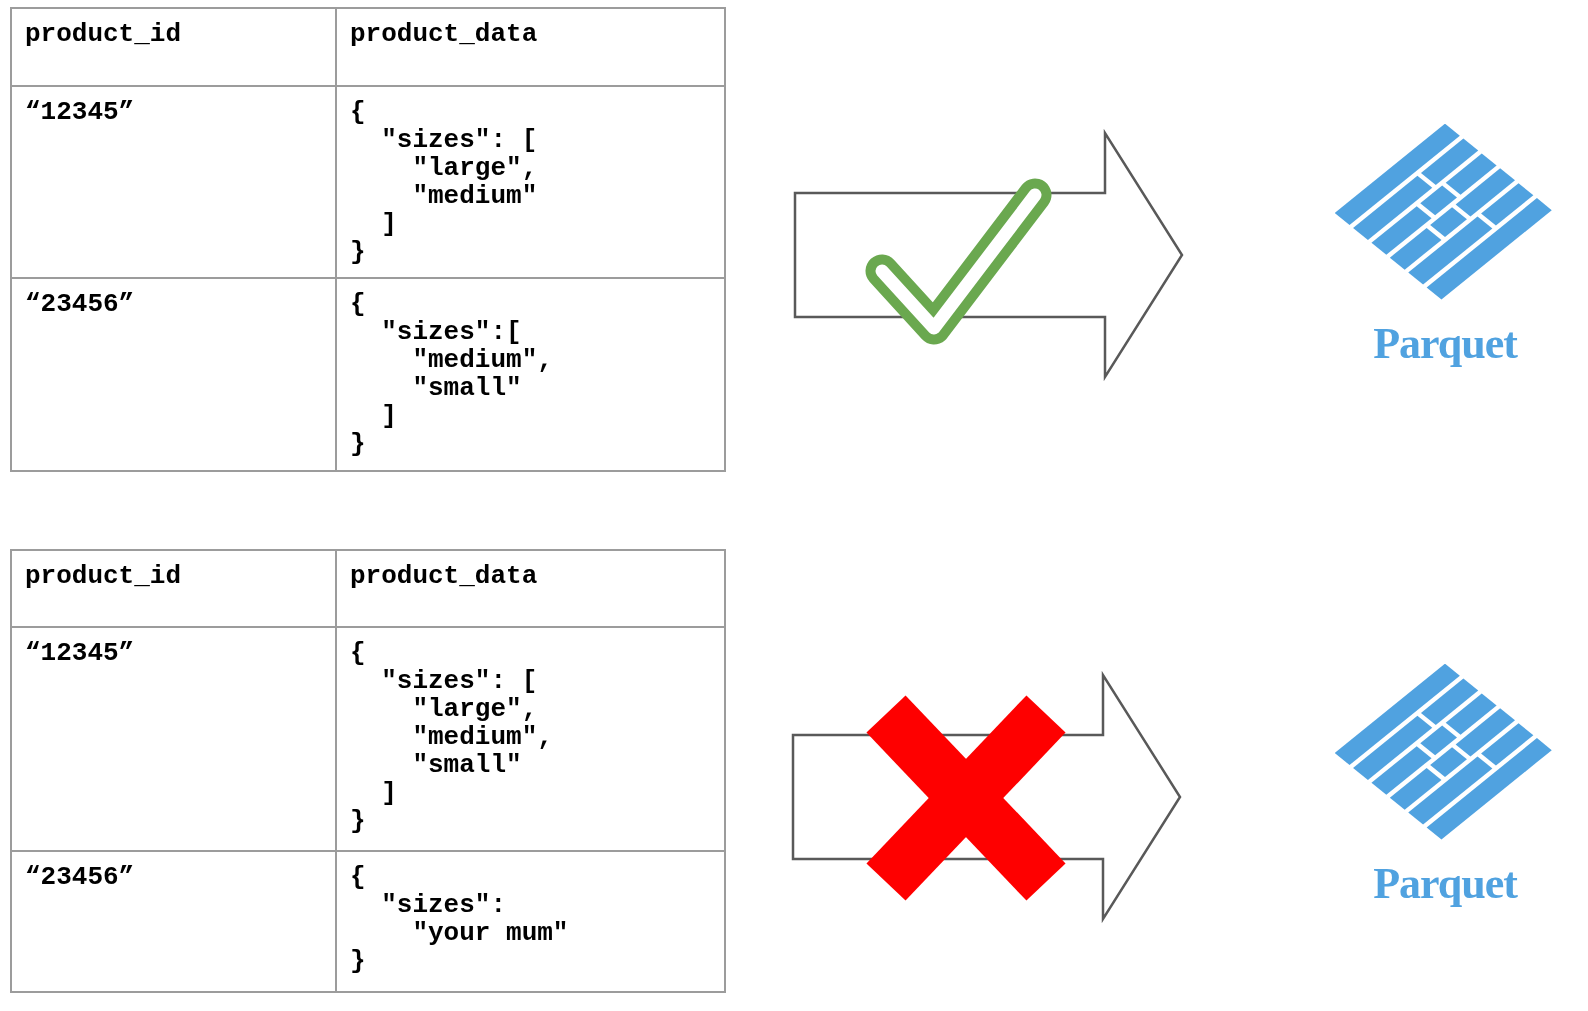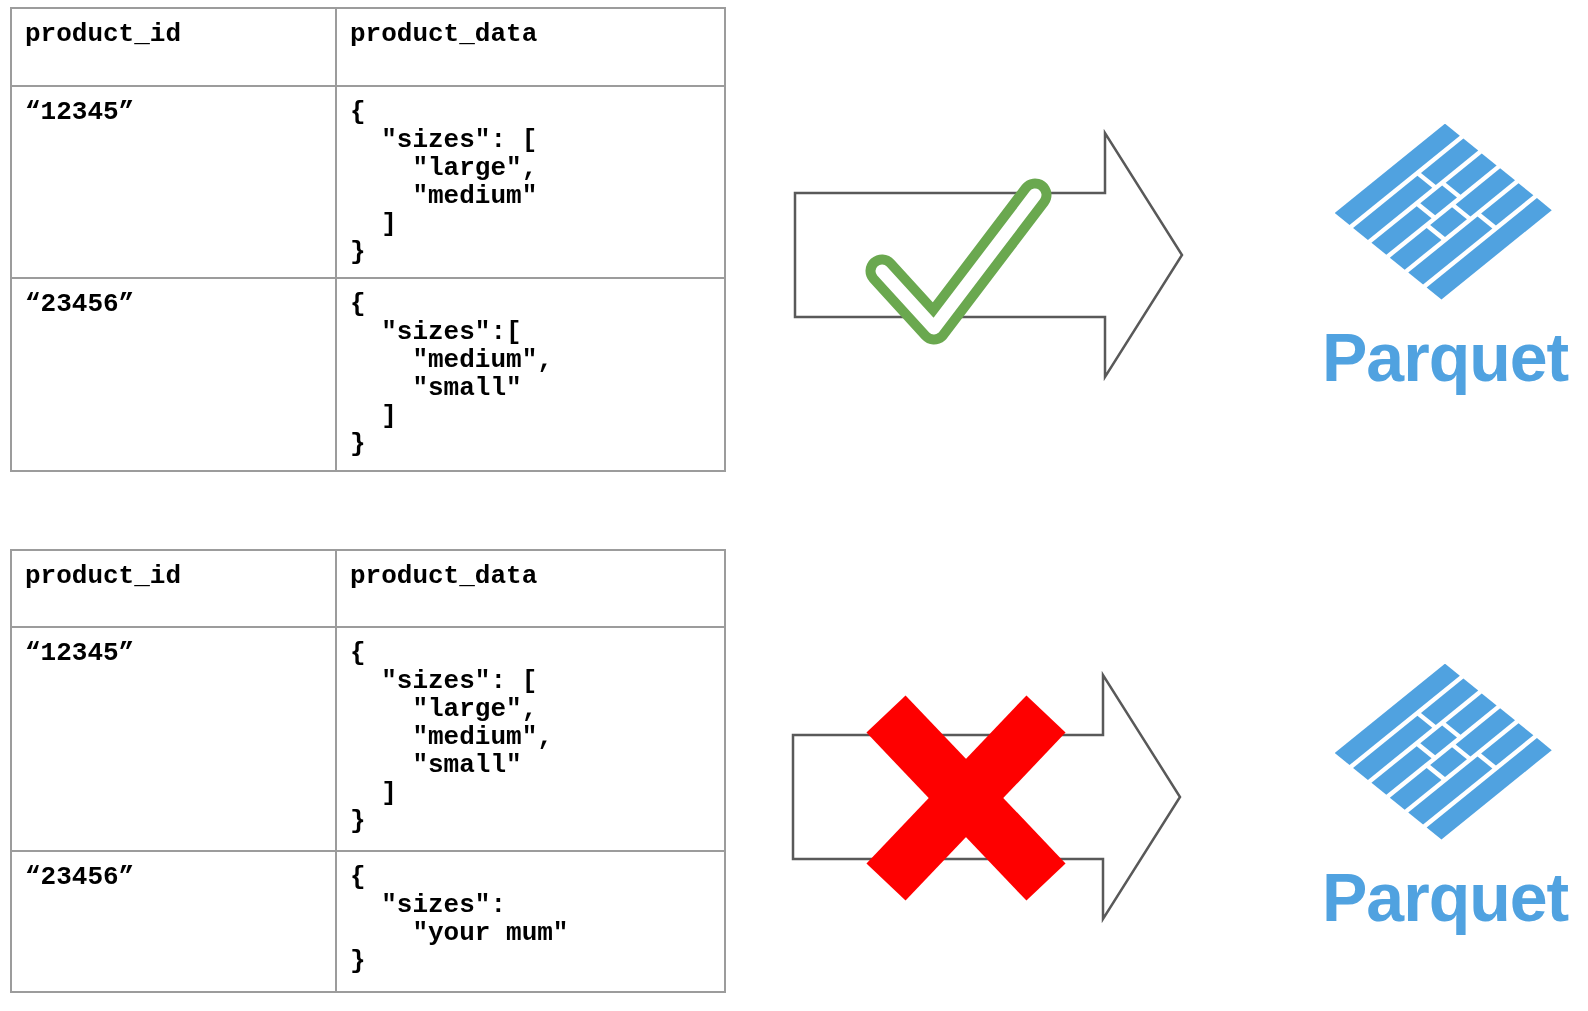--- a/index.html
+++ b/index.html
@@ -44,23 +44,23 @@
   .arrow-shape path{fill:#ffffff;stroke:var(--arrow-outline);stroke-width:2.5;stroke-linejoin:miter;}
   .check-outer{fill:none;stroke:var(--check-green);stroke-width:33;stroke-linecap:round;stroke-linejoin:round;}
   .check-inner{fill:none;stroke:#ffffff;stroke-width:13;stroke-linecap:round;stroke-linejoin:round;}
   .cross-line{stroke:var(--cross-red);stroke-width:54;stroke-linecap:butt;}
 
   
   .parquet-logo{width:246px;text-align:center;}
   .plank{fill:var(--parquet-blue);}
   .parquet-label{
     margin-top:12px;
-    font-size:68px;font-weight:bold;letter-spacing:-1px;
+    font-size:44px;font-weight:bold;letter-spacing:-1px;
     color:var(--parquet-blue);
-    font-family:Liberation Sans, sans-serif;
+    font-family:Liberation Serif, serif;
   }
 </style>
 </head>
 <body>
 
 <div class="abs" style="left:10px;top:7px;">
   <table class="data-table" id="table-valid">
     <colgroup>
         <col class="c-id">
         <col class="c-data">

